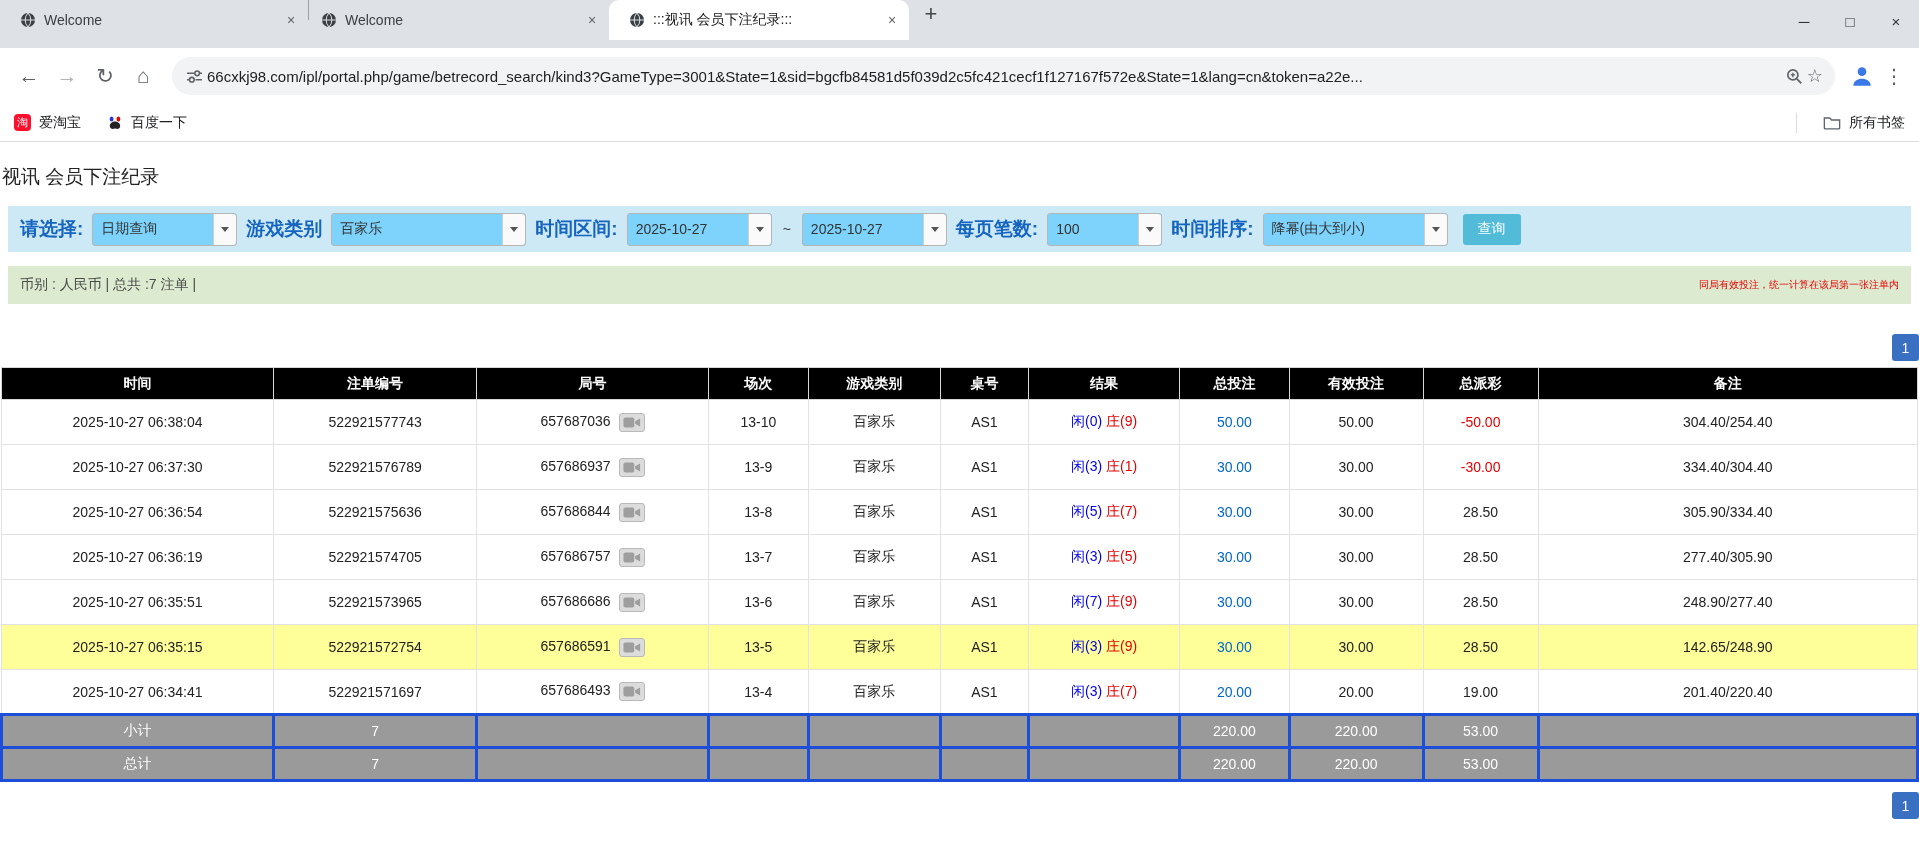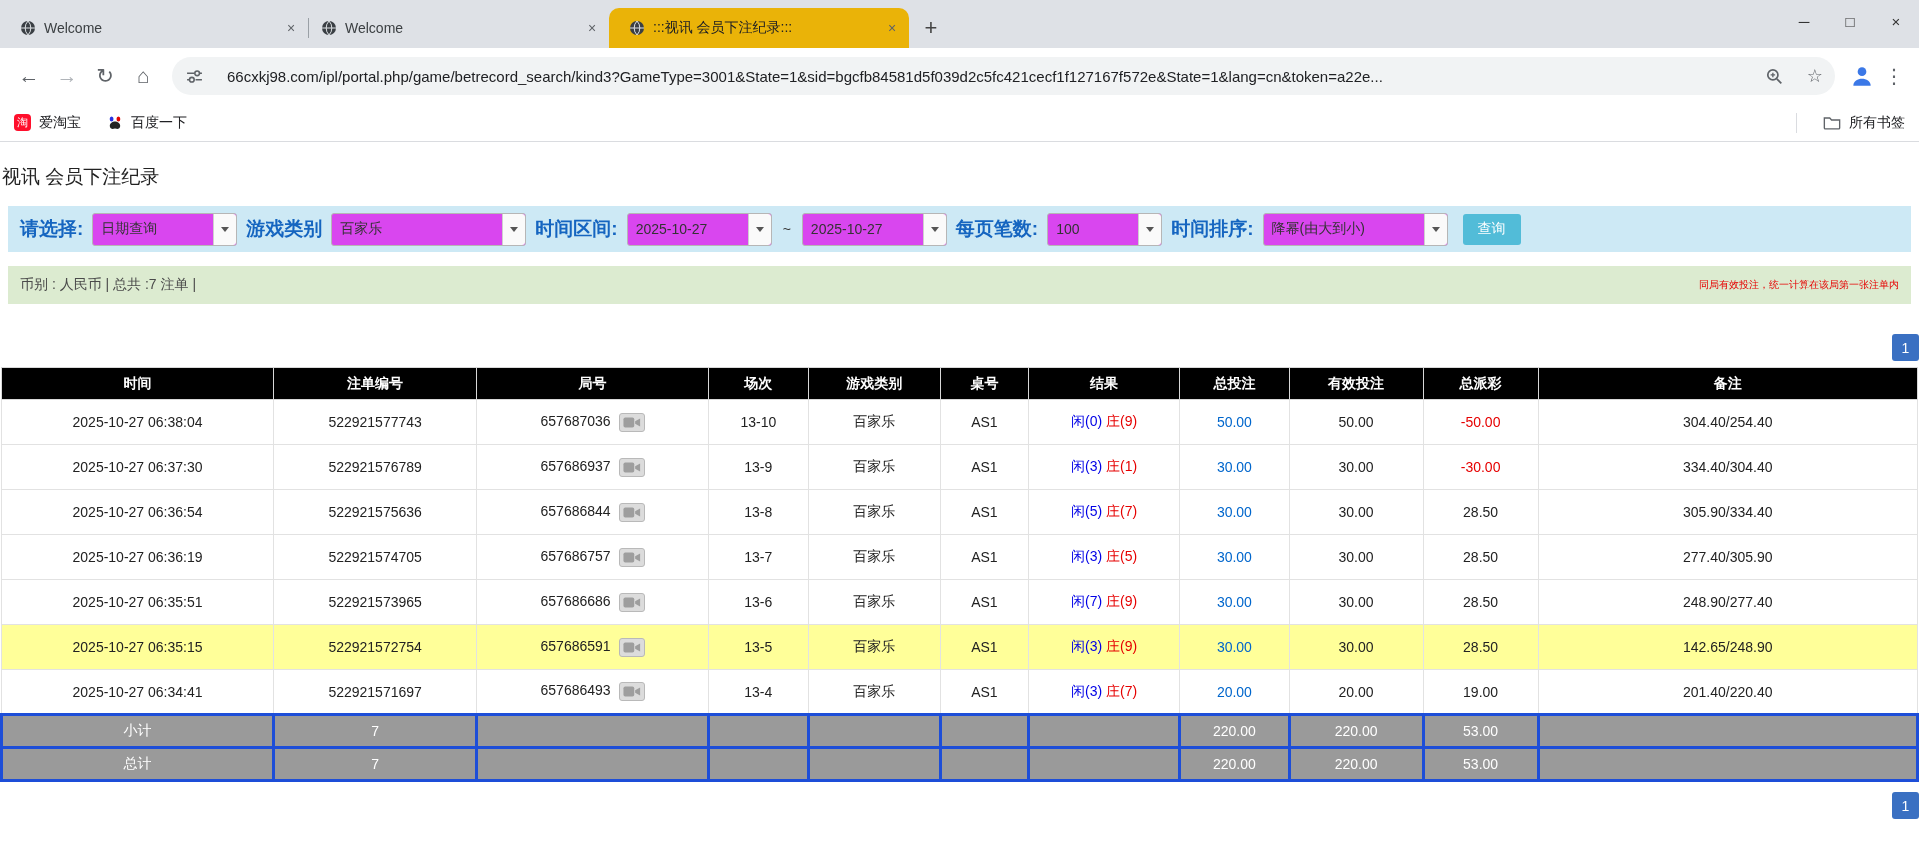--- a/index.html
+++ b/index.html
@@ -1,51 +1,51 @@
 <!DOCTYPE html>
 <html style="--accent-blue-pagination: #3a70c2; --query-button: #52bcd8; --player-text: #0000e6; --banker-text: #e60000; --negative-payout: #e60000; --bet-amount-link: #0066cc; --highlight-row: #ffff99; --filter-bar-bg: #cde9f5; --summary-bar-bg: #dcebd0; --table-header-bg: #000000; --table-footer-bg: #9a9a9a;"><head>
 <meta charset="utf-8">
 <style>
   * { box-sizing: border-box; margin: 0; padding: 0; }
   html, body { width: 1919px; height: 855px; }
   body { font-family: "Liberation Sans", "DejaVu Sans", sans-serif; background: #fff; overflow: hidden; }
 
   
-  .tabstrip { height: 48px; background: #dee1e6; display: flex; align-items: flex-end; padding-left: 8px; position: relative; }
+  .tabstrip { height: 48px; background: #dee1e6; display: flex; padding-left: 8px; position: relative; }
   .tab { width: 300px; height: 40px; display: flex; align-items: center; gap: 8px; padding: 0 8px 0 12px; font-size: 14px; color: #3c4043; border-radius: 10px 10px 0 0; cursor: default; }
   .tab .tab-title { flex: 1; white-space: nowrap; overflow: hidden; }
-  .tab.active { background: #eab308; color: #202124; padding-left: 20px; }
+  .tab.active { background: #ffffff; color: #202124; padding-left: 20px; }
   .tab-close { width: 18px; height: 18px; border-radius: 50%; display: flex; align-items: center; justify-content: center; font-size: 14px; color: #5f6368; }
   .tab-sep { width: 1px; height: 20px; background: #9aa0a6; margin-bottom: 10px; }
   .newtab { width: 28px; height: 28px; margin: 0 0 6px 8px; display: flex; align-items: center; justify-content: center; font-size: 22px; color: #444; border-radius: 50%; }
   .wincontrols { position: absolute; top: 0; right: 0; height: 42px; display: flex; }
   .wincontrols span { width: 46px; height: 100%; display: flex; align-items: center; justify-content: center; font-size: 15px; color: #333; }
 
   .toolbar { height: 56px; background: #fff; display: flex; align-items: center; padding: 0 10px; }
   .navbtn { width: 38px; height: 38px; border-radius: 50%; display: flex; align-items: center; justify-content: center; font-size: 21px; color: #5f6368; flex: none; }
   .navbtn.disabled { color: #b0b4b9; }
-  .addressbar { flex: 1; height: 38px; background: #f1f3f4; border-radius: 19px; display: flex; align-items: center; padding: 0 12px 0 14px; margin: 0 10px; min-width: 0; gap: 24px; }
+  .addressbar { flex: 1; height: 38px; background: #f1f3f4; border-radius: 19px; display: flex; align-items: center; padding: 0 12px 0 14px; margin: 0 10px; min-width: 0; gap: 4px; }
   .url { flex: 1; font-size: 15px; color: #202124; white-space: nowrap; overflow: hidden; }
   .bar-icon { display: flex; align-items: center; color: #5f6368; font-size: 18px; flex: none; }
   .avatar { width: 34px; height: 34px; border-radius: 50%; display: flex; align-items: center; justify-content: center; flex: none; }
   .kebab { width: 30px; text-align: center; font-size: 20px; color: #5f6368; flex: none; }
 
   .bookmarksbar { height: 38px; background: #fff; border-bottom: 1px solid #dadce0; display: flex; align-items: center; padding: 0 14px; gap: 26px; }
   .bm { display: flex; align-items: center; gap: 8px; font-size: 14px; color: #202124; }
   .bm-ico-tao { width: 17px; height: 17px; background: #ff0f2c; color: #fff; border-radius: 4px; font-size: 11px; display: flex; align-items: center; justify-content: center; flex: none; }
   .bm-spacer { flex: 1; }
   .bm-divider { width: 1px; height: 20px; background: #dadce0; }
 
   
   .page { padding: 16px 0 0; background: #fff; }
   .page-title { font-size: 19px; font-weight: 400; color: #222; margin: 6px 0 16px 2px; }
 
   .filterbar { margin: 0 8px; background: var(--filter-bar-bg, #cde9f5); height: 46px; display: flex; align-items: center; padding: 0 12px; gap: 9px; }
   .flabel { color: #1565c0; font-size: 19px; font-weight: bold; white-space: nowrap; }
-  .combo { background: #d946ef; border: 1px solid #b6b6b6; border-radius: 3px; height: 33px; display: flex; align-items: stretch; flex: none; }
+  .combo { background: #7dd3fc; border: 1px solid #b6b6b6; border-radius: 3px; height: 33px; display: flex; align-items: stretch; flex: none; }
   .cval { flex: 1; display: flex; align-items: center; padding: 0 8px; font-size: 14px; color: #333; white-space: nowrap; overflow: hidden; }
   .cbtn { width: 23px; border-left: 1px solid #cfcfcf; display: flex; align-items: center; justify-content: center; background: #fafafa; border-radius: 0 3px 3px 0; }
   .cbtn::after { content: ""; border: 4px solid transparent; border-top: 5px solid #555; margin-top: 5px; }
   .w145 { width: 145px; } .w195 { width: 195px; } .w115 { width: 115px; } .w185 { width: 185px; gap: 26px; }
   .tilde { font-size: 14px; color: #333; padding: 0 2px; }
   .querybtn { margin-left: 6px; height: 31px; padding: 0 15px; background: var(--query-button, #52bcd8); color: #fff; border: none; border-radius: 3px; font-size: 14px; cursor: pointer; font-family: Liberation Serif, serif; }
 
   .infobar { margin: 14px 8px 0; background: var(--summary-bar-bg, #dcebd0); height: 38px; display: flex; align-items: center; justify-content: space-between; padding: 0 12px; }
   .sum-left { font-size: 14px; color: #4a4a4a; }
   .sum-right { font-size: 10px; color: var(--negative-payout, #e60000); }

